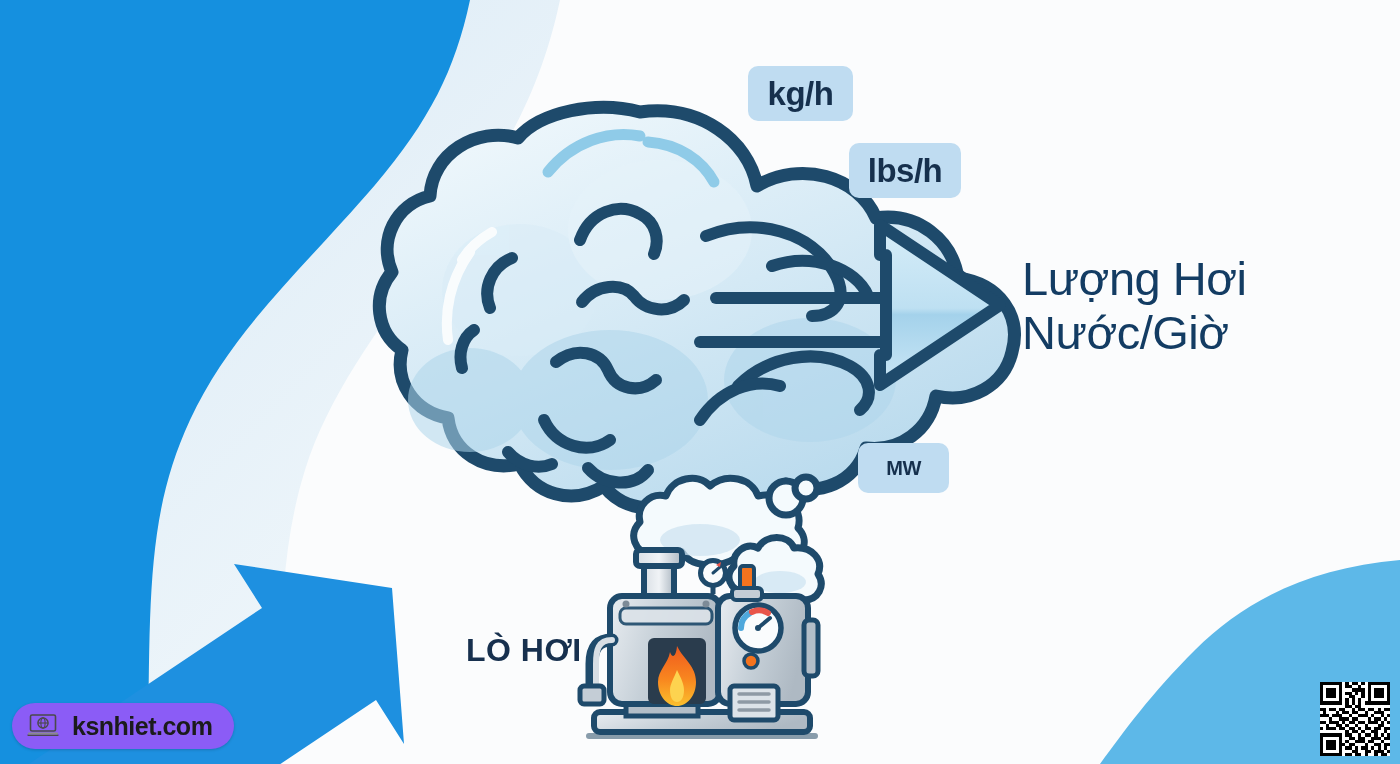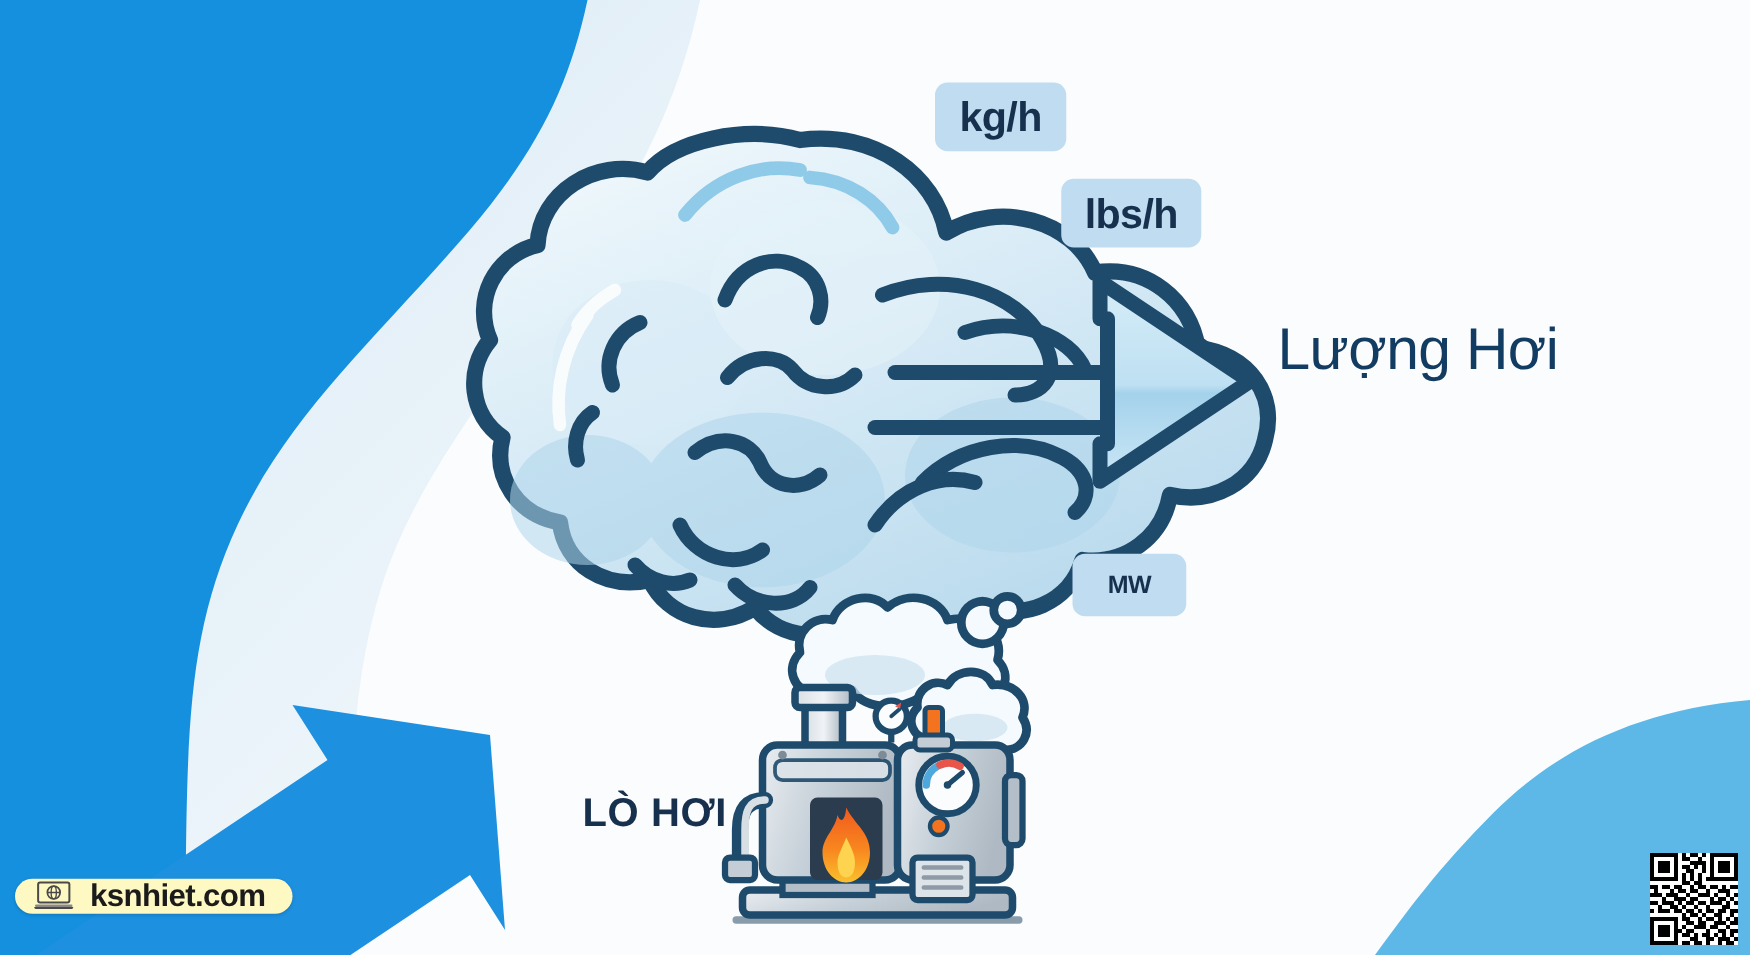--- a/index.html
+++ b/index.html
@@ -43,22 +43,22 @@
     position:absolute; left:466px; top:632px;
     color:#17304E;
     font-weight:bold;
     font-size:32px;
     letter-spacing:0.5px;
   }
 
   
   #watermark {
     position:absolute; left:12px; top:703px;
-    height:28px; padding:0 22px 0 14px;
-    background:#fef9c3;
+    height:46px; padding:0 22px 0 14px;
+    background:#8b5cf6;
     border-radius:23px;
     display:flex; align-items:center; gap:12px;
     box-shadow:0 1px 3px rgba(0,0,0,.18);
   }
   #watermark .wm-text {
     color:#1B1B1B; font-weight:bold; font-size:25px; letter-spacing:-0.5px;
   }
   #laptop-icon { width:34px; height:26px; display:block; }
 
   
@@ -292,20 +292,21 @@
   </svg>
 
   <div class="badge" id="badge-lbsh">lbs/h</div>
 
   <div class="badge" id="badge-kgh">kg/h</div>
 
   <div class="badge" id="badge-mw">MW</div>
 
   <div id="headline">
     <span class="ln">Lượng Hơi</span>
+    <span class="ln">Nước/Giờ</span>
   </div>
 
   <div id="boiler-caption">LÒ HƠI</div>
 
   <div id="watermark">
     <svg id="laptop-icon" viewBox="0 0 34 26">
       <rect x="4.5" y="2" width="25" height="16" rx="1.6" fill="none" stroke="#4A4A4A" stroke-width="1.6"></rect>
       <path d="M1.5,21.5 h31 a1.2,1.2 0 0 1 -1.2,1.6 h-28.6 a1.2,1.2 0 0 1 -1.2,-1.6 z" fill="#4A4A4A"></path>
       <rect x="2" y="19.6" width="30" height="2" rx="1" fill="#8A8A8A"></rect>
       <circle cx="17" cy="10" r="5.1" fill="none" stroke="#4A4A4A" stroke-width="1.4"></circle>

